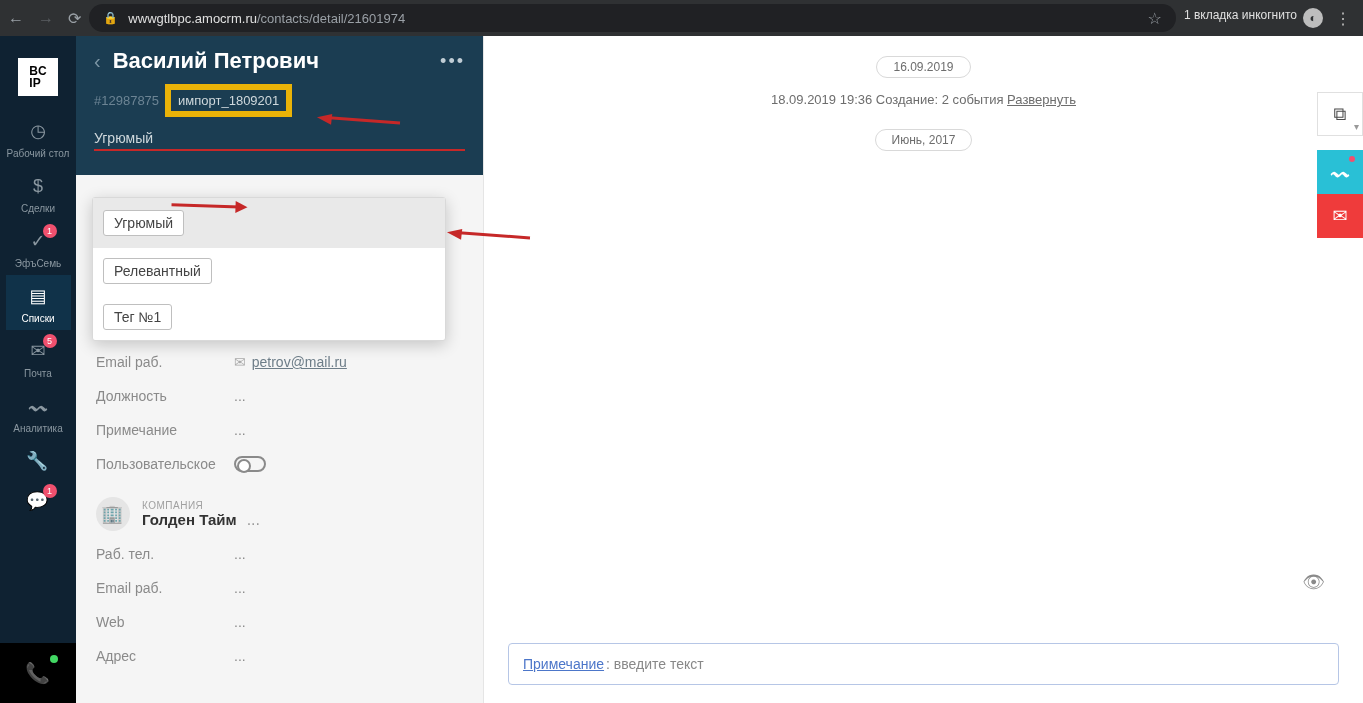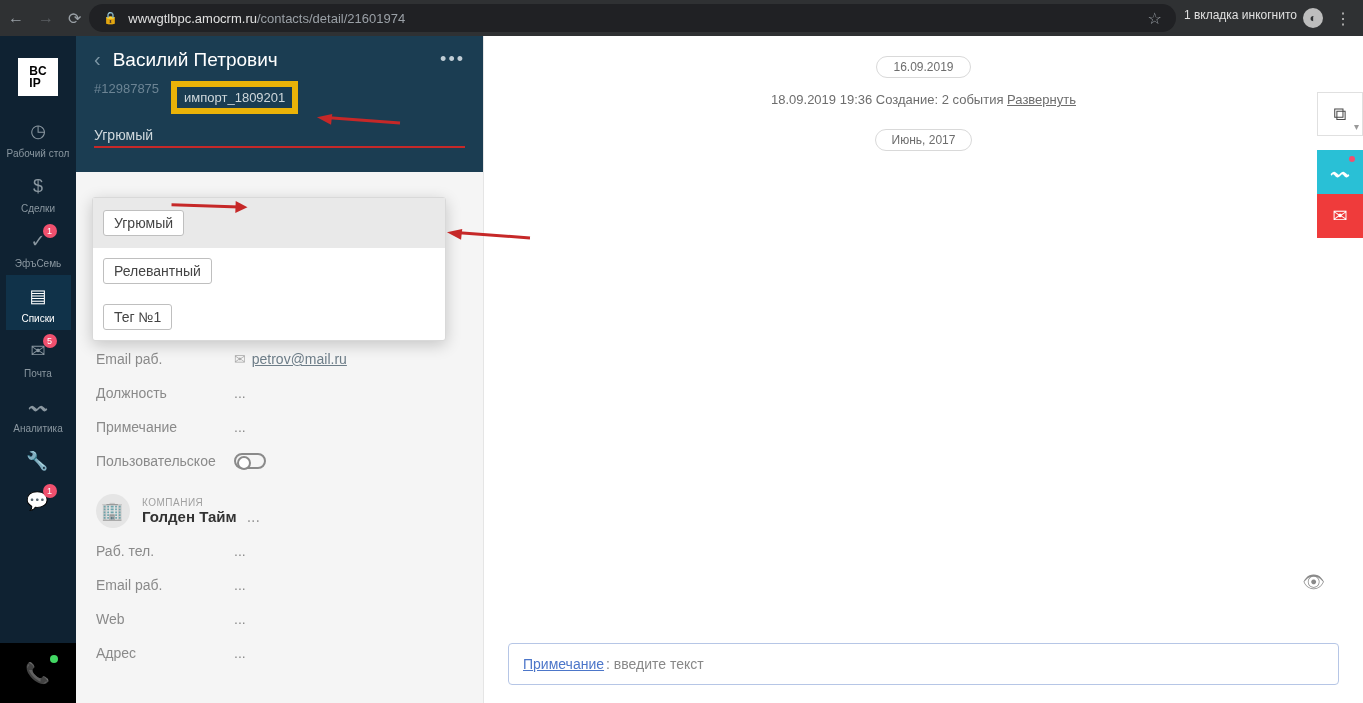--- a/index.html
+++ b/index.html
@@ -22,23 +22,23 @@
 .sb-item.active{background:#103249;color:#fff}
 .sb-ic{width:26px;height:26px;display:flex;align-items:center;justify-content:center;font-size:18px}
 .sb-badge{position:absolute;top:4px;right:14px;min-width:14px;height:14px;border-radius:7px;background:#f0506e;color:#fff;font-size:9px;display:flex;align-items:center;justify-content:center}
 .sb-spacer{flex:1}
 .sb-phone{height:60px;background:#000;width:100%;display:flex;align-items:center;justify-content:center;position:relative}
 .ph-dot{position:absolute;top:12px;right:18px;width:8px;height:8px;border-radius:50%;background:#42d763}
 .detail-col{width:408px;background:#f5f5f5;border-right:1px solid #e5e5e5;position:relative}
 .detail-hdr{background:#1b3d52;color:#fff;padding:12px 18px 24px;position:relative}
 .hdr-row{display:flex;align-items:center;gap:12px}
 .back-ch{font-size:20px;color:#7d96a5;cursor:pointer}
-.ctitle{font-size:19px;font-weight:400}
+.ctitle{font-size:22px;font-weight:700}
 .hdr-more{margin-left:auto;color:#c0cdd5;font-size:18px;cursor:pointer;letter-spacing:2px}
-.sub-row{display:flex;gap:12px;margin-top:10px;font-size:13px}
+.sub-row{display:flex;align-items:center;gap:6px;margin-top:10px;font-size:13px}
 .cid{color:#6c8494}
 .tag-box{border:6px solid #eab308;padding:3px 7px;color:#cfd8dc}
 .tag-line{margin-top:10px}
 .tag-input{width:100%;background:transparent;border:none;border-bottom:2px solid #c62828;color:#cfd8dc;font-size:14px;padding:3px 0;outline:none}
 .tag-input::placeholder{color:#7d96a5}
 .dd{position:absolute;left:92px;top:161px;width:354px;background:#fff;border:1px solid #d9d9d9;box-shadow:0 4px 16px rgba(0,0,0,.2);border-radius:3px;z-index:20}
 .dd-top{background:#e9e9e9;padding:12px 10px}
 .dd-row{padding:10px 10px}
 .chip{display:inline-block;border:1px solid #bfbfbf;border-radius:3px;padding:4px 10px;font-size:14px;color:#444;cursor:pointer;background:#fff}
 .fields{padding:10px 20px 0;font-size:14px;color:#333}

